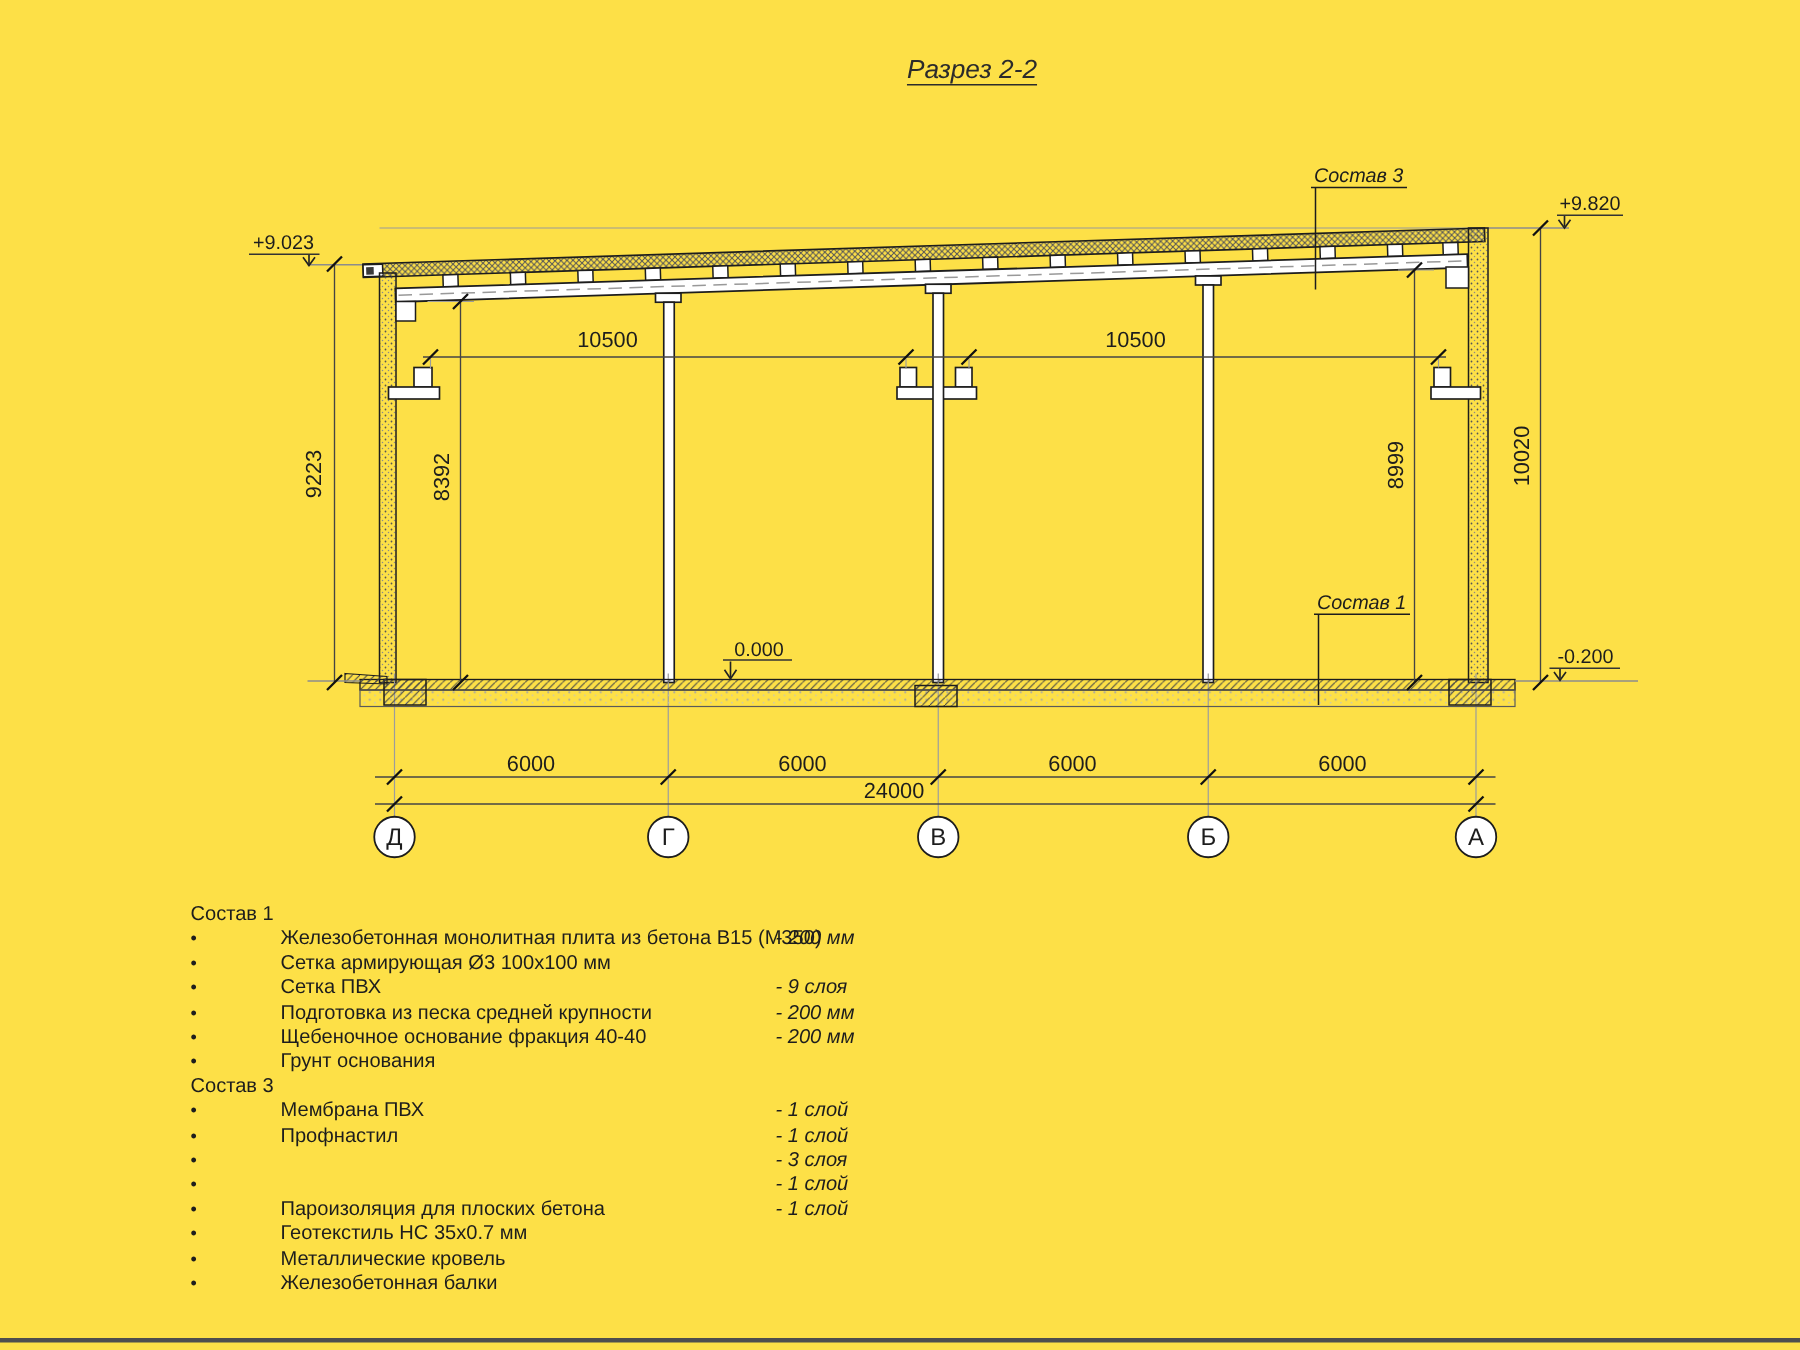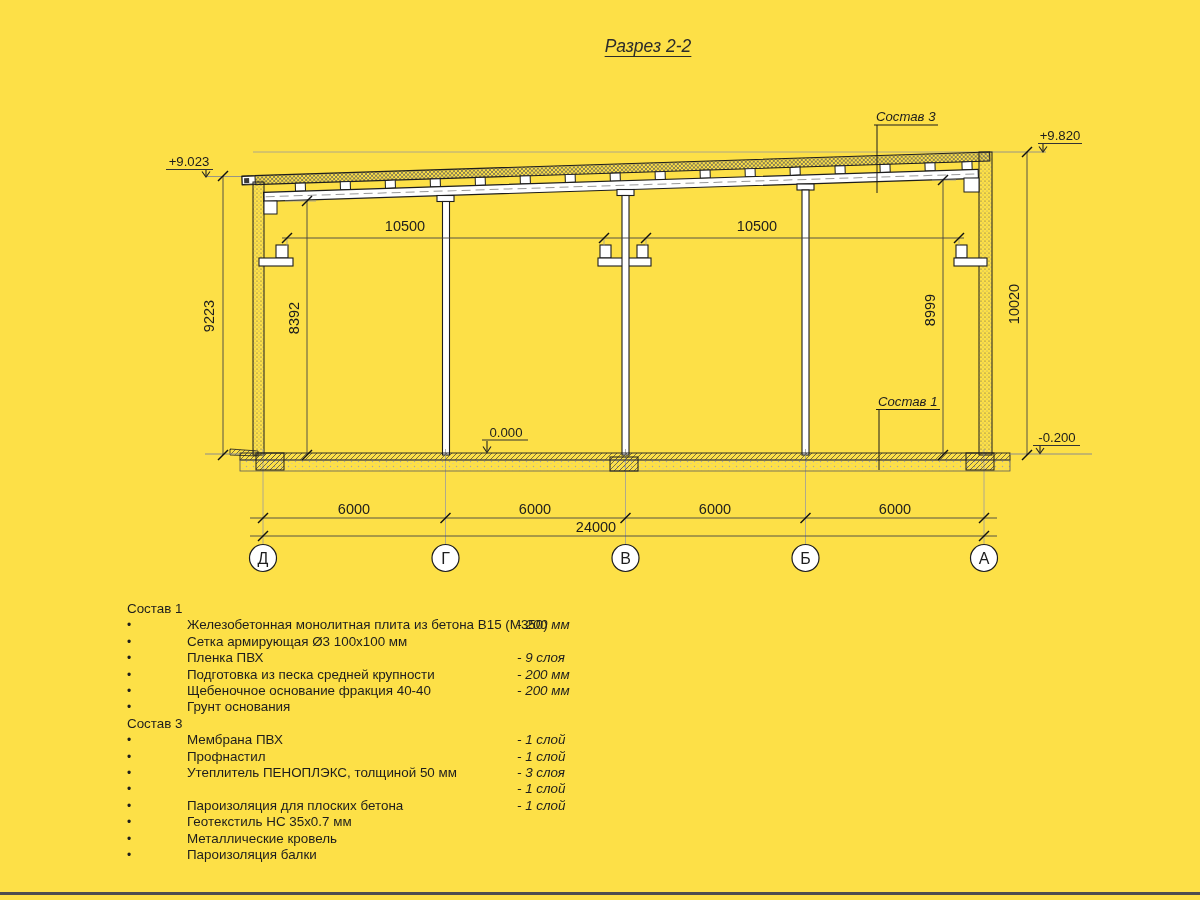--- a/index.html
+++ b/index.html
@@ -270,21 +270,21 @@
       <span class="item-name">Железобетонная монолитная плита из бетона В15 (М350)</span>
       <span class="item-value">-  200 мм</span>
     </div>
     <div class="list-row">
       <span class="bullet">•</span>
       <span class="item-name">Сетка армирующая Ø3 100х100 мм</span>
       <span class="item-value"></span>
     </div>
     <div class="list-row">
       <span class="bullet">•</span>
-      <span class="item-name">Пленка ПВХ</span>
+      <span class="item-name">Сетка ПВХ</span>
       <span class="item-value">-  9 слоя</span>
     </div>
     <div class="list-row">
       <span class="bullet">•</span>
       <span class="item-name">Подготовка из песка средней крупности</span>
       <span class="item-value">- 200 мм</span>
     </div>
     <div class="list-row">
       <span class="bullet">•</span>
       <span class="item-name">Щебеночное основание фракция 40-40</span>
@@ -303,21 +303,20 @@
       <span class="item-name">Мембрана ПВХ</span>
       <span class="item-value">- 1 слой</span>
     </div>
     <div class="list-row">
       <span class="bullet">•</span>
       <span class="item-name">Профнастил</span>
       <span class="item-value">- 1 слой</span>
     </div>
     <div class="list-row">
       <span class="bullet">•</span>
-      <span class="item-name">Утеплитель ПЕНОПЛЭКС, толщиной 50 мм</span>
       <span class="item-value">- 3 слоя</span>
     </div>
     <div class="list-row">
       <span class="bullet">•</span>
       <span class="item-value">- 1 слой</span>
     </div>
     <div class="list-row">
       <span class="bullet">•</span>
       <span class="item-name">Пароизоляция для плоских бетона</span>
       <span class="item-value">- 1 слой</span>
@@ -327,19 +326,19 @@
       <span class="item-name">Геотекстиль НС 35х0.7 мм</span>
       <span class="item-value"></span>
     </div>
     <div class="list-row">
       <span class="bullet">•</span>
       <span class="item-name">Металлические кровель</span>
       <span class="item-value"></span>
     </div>
     <div class="list-row">
       <span class="bullet">•</span>
-      <span class="item-name">Пароизоляция балки</span>
+      <span class="item-name">Железобетонная балки</span>
       <span class="item-value"></span>
     </div>
   </div>
 
   <div id="bottom-line"></div>
 </div>
 
 </body></html>

